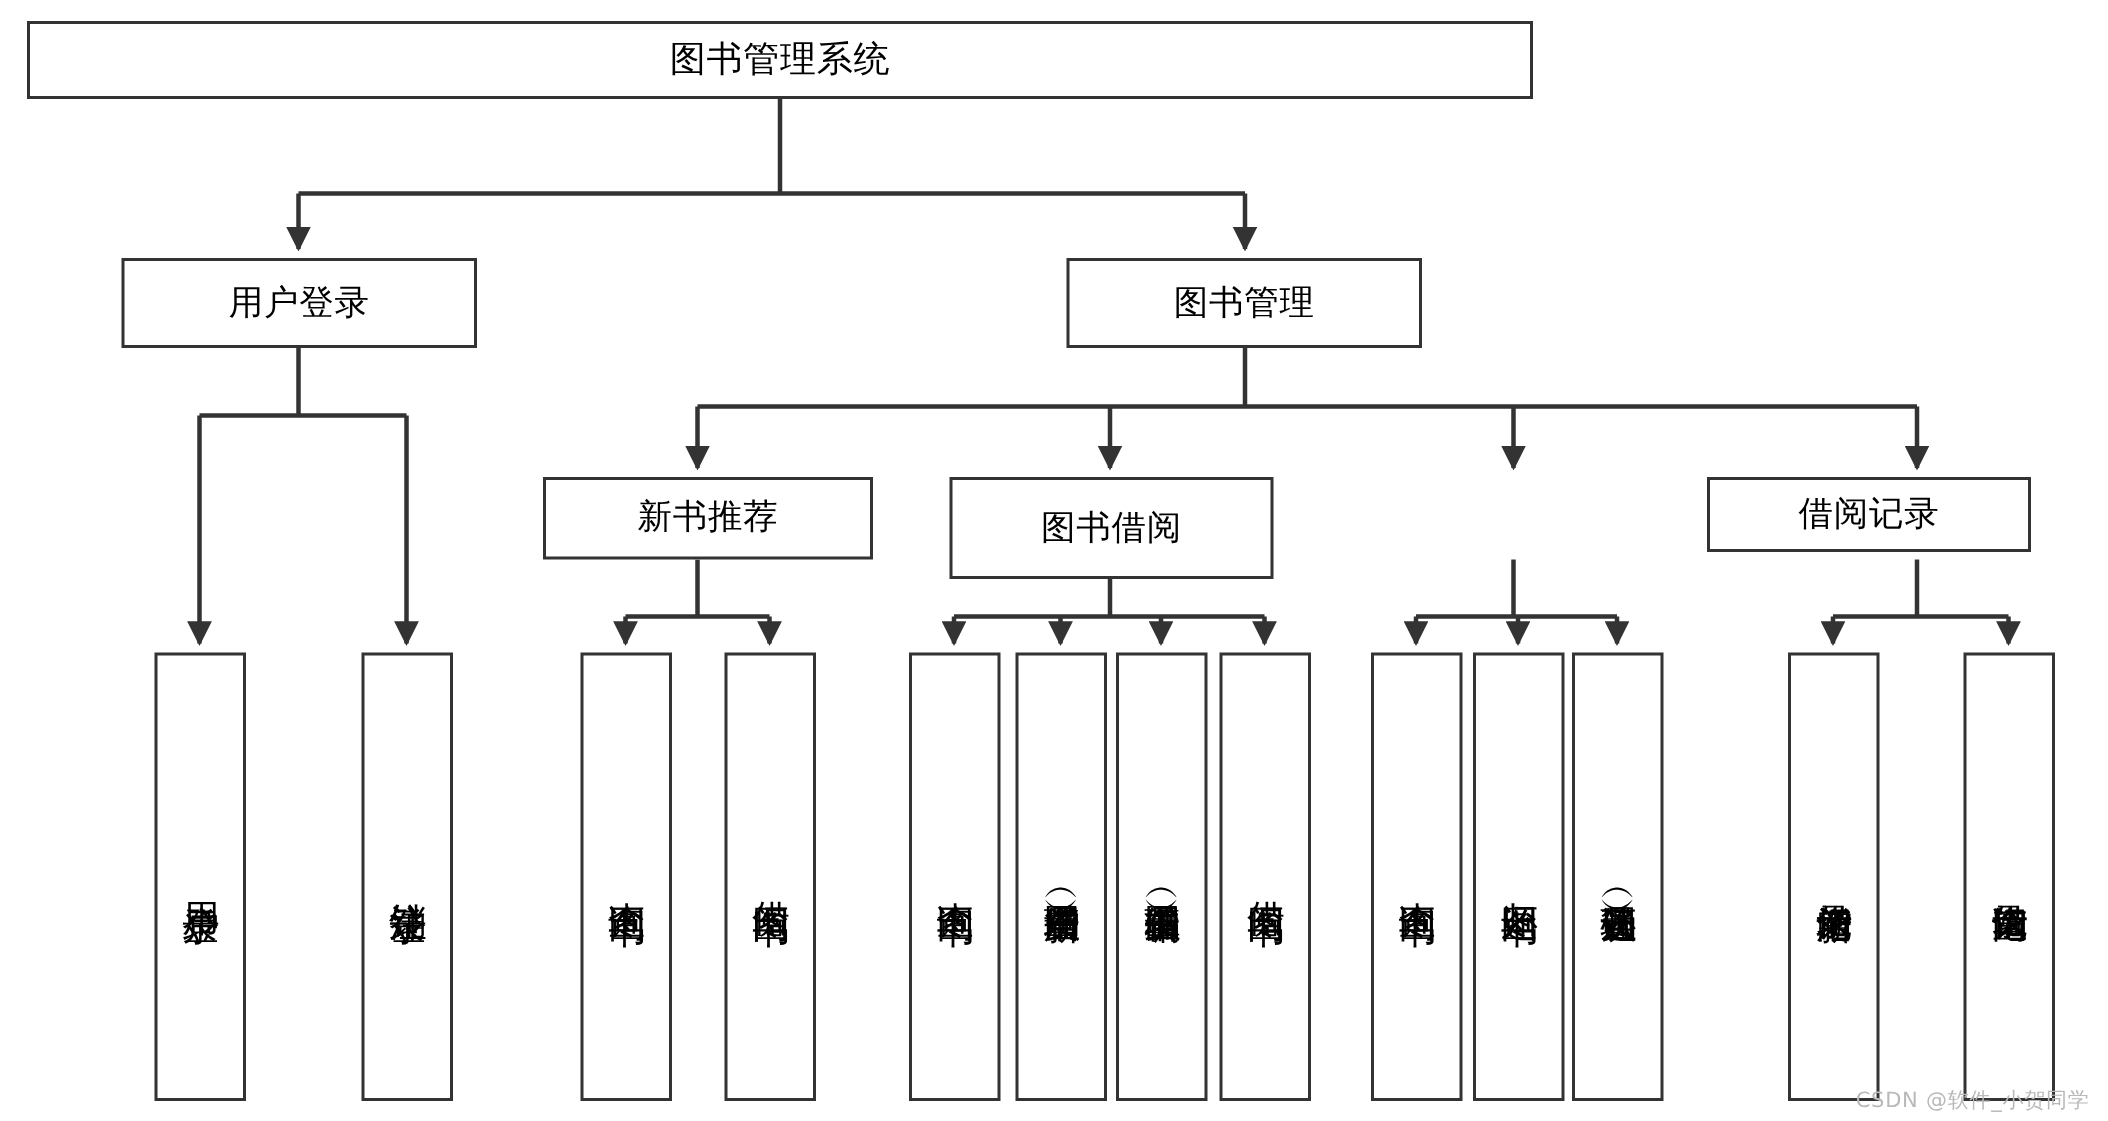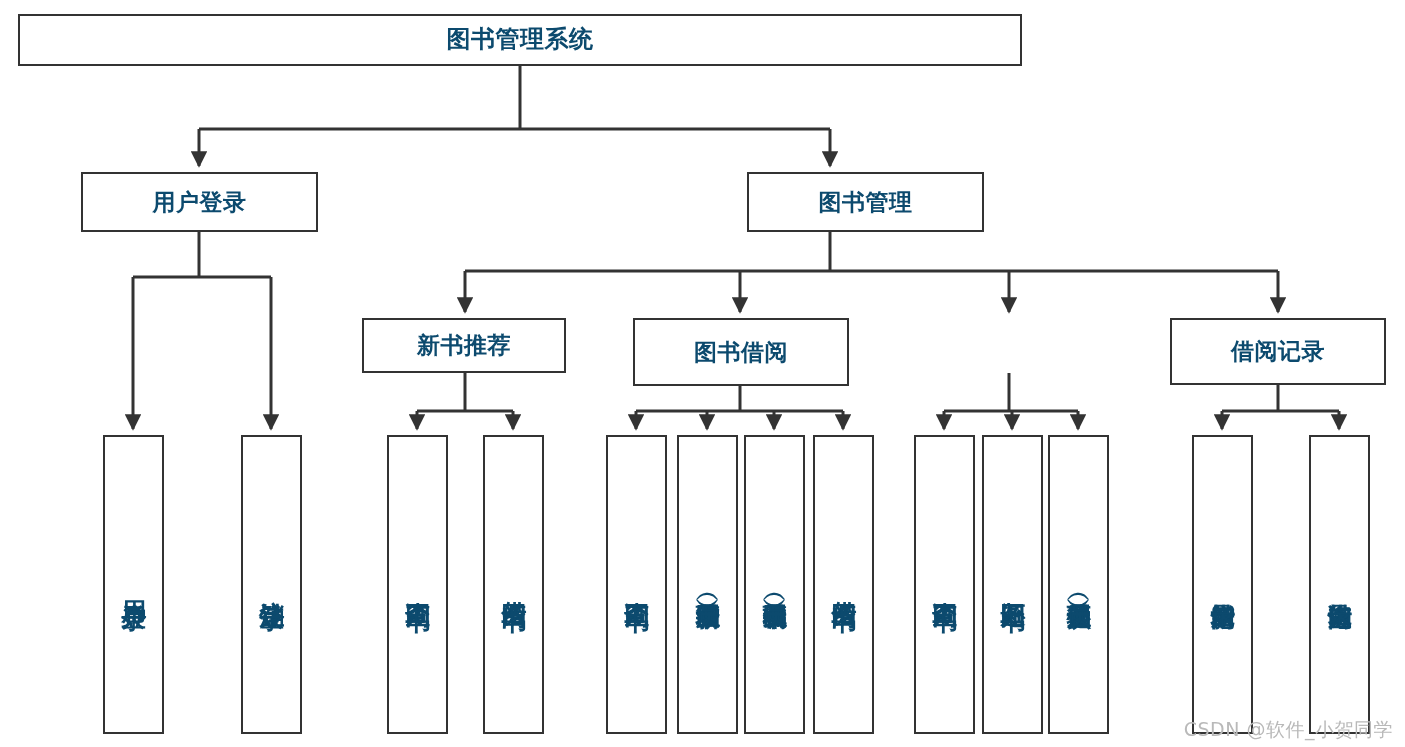--- a/index.html
+++ b/index.html
@@ -32,25 +32,24 @@
     position: absolute;
     box-sizing: border-box;
     background: #ffffff;
     border: 2px solid #333333;
     display: flex;
     align-items: center;
     justify-content: center;
     overflow: hidden;
   }
   .node .node-label {
-    color: #0c4a6e;
+    color: #000000;
     text-align: center;
     line-height: 1.15;
     white-space: nowrap;
-    font-weight: bold;
   }
   .node.horiz .node-label {
     font-size: 23px;
     letter-spacing: 0.5px;
   }
   .node.root .node-label {
     font-size: 24px;
   }
   .node.leaf {
     align-items: center;
@@ -66,21 +65,21 @@
     max-height: 100%;
   }
   .node.leaf.tall-text .node-label {
     font-size: 24px;
     letter-spacing: 0px;
   }
   .watermark {
     position: absolute;
     right: 12px;
     bottom: 4px;
-    font-size: 19px;
+    font-size: 14px;
     color: #b9b9b9;
     letter-spacing: 0.5px;
     white-space: nowrap;
     font-family: "DejaVu Sans", "Liberation Sans", sans-serif;
   }
 </style>
 </head>
 <body>
 
 <div id="diagram-root">
@@ -135,31 +134,31 @@
     </g>
   </svg>
 
   <div class="node horiz root" style="left:18px; top:14px; width:1004px; height:52px;">
     <span class="node-label">图书管理系统</span>
   </div>
 
   <div class="node horiz" style="left:81px; top:172px; width:237px; height:60px;">
     <span class="node-label">用户登录</span>
   </div>
-  <div class="node horiz" style="left:711px; top:172px; width:237px; height:60px;margin-left:36px;">
+  <div class="node horiz" style="left:711px; top:172px; width:237px; height:60px;">
     <span class="node-label">图书管理</span>
   </div>
 
-  <div class="node horiz" style="left:362px; top:318px; width:204px; height:55px;">
+  <div class="node horiz" style="left:362px; top:318px; width:220px; height:55px;">
     <span class="node-label">新书推荐</span>
   </div>
   <div class="node horiz" style="left:633px; top:318px; width:216px; height:68px;">
     <span class="node-label">图书借阅</span>
   </div>
-  <div class="node horiz" style="left:1170px; top:318px; width:216px; height:67px;">
+  <div class="node horiz" style="left:1138px; top:318px; width:216px; height:50px;">
     <span class="node-label">借阅记录</span>
   </div>
 
   <div class="node leaf" style="left:103px; top:435px; width:61px; height:299px;">
     <span class="node-label">用户登录</span>
   </div>
   <div class="node leaf" style="left:241px; top:435px; width:61px; height:299px;">
     <span class="node-label">注销登录</span>
   </div>
 

